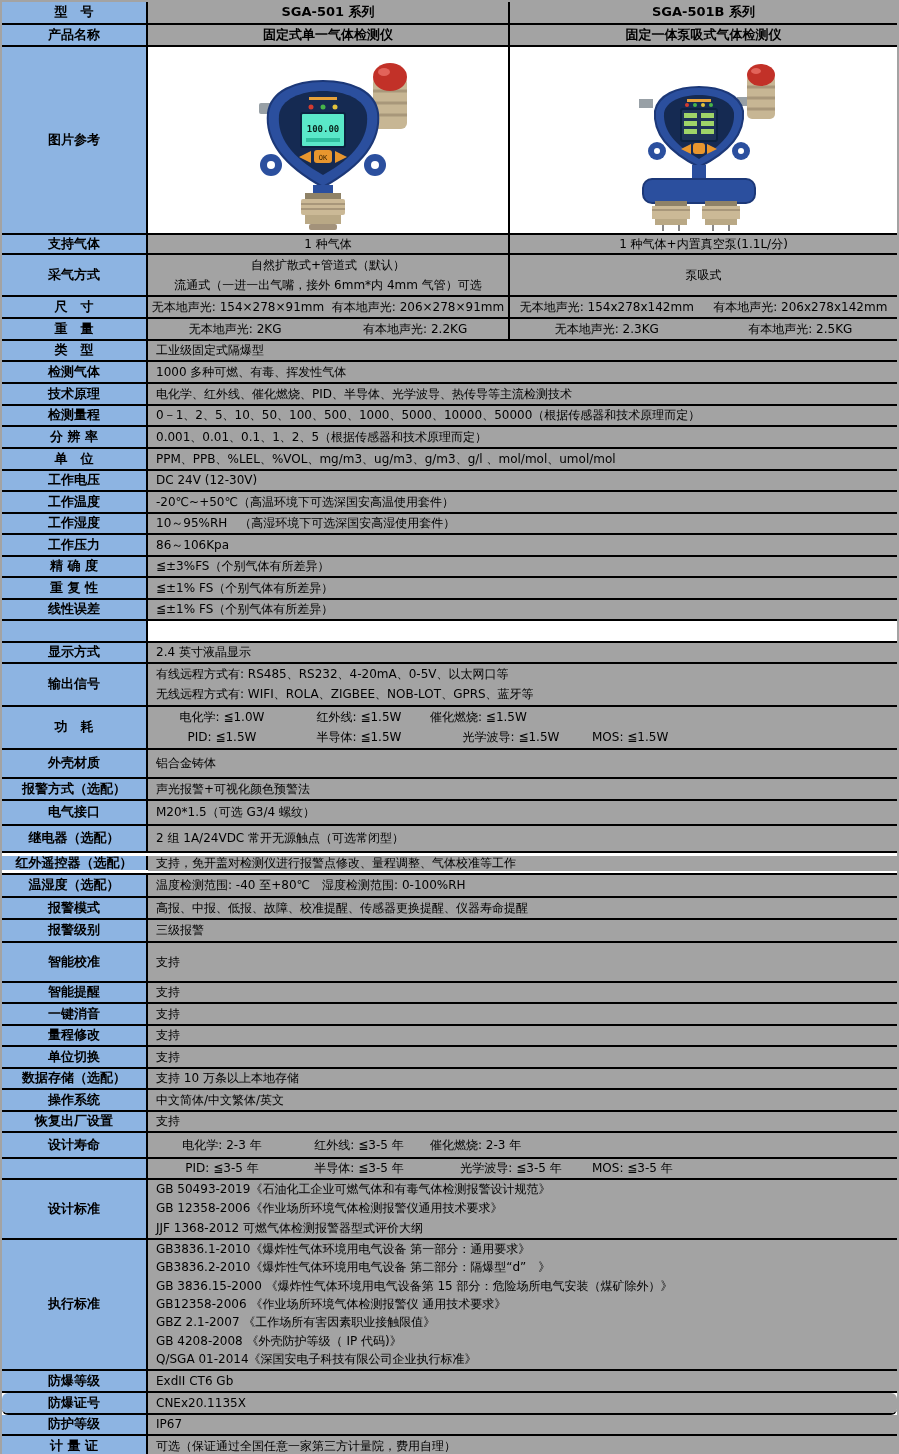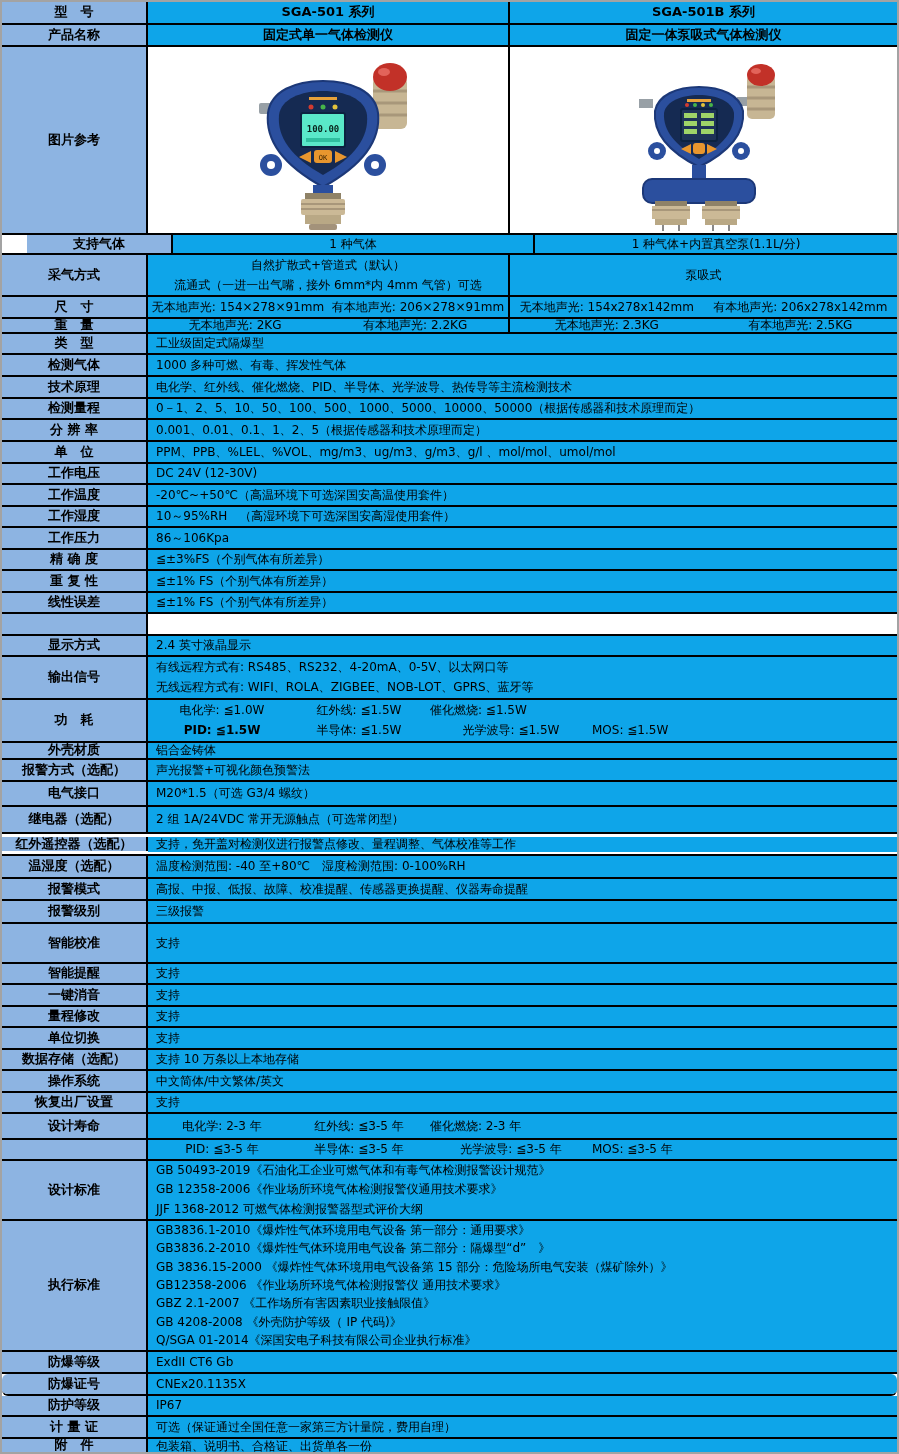--- a/index.html
+++ b/index.html
@@ -13,21 +13,21 @@
   .row { display:flex; border-bottom:2px solid #000; overflow:hidden; flex:0 0 auto; }
   .row:last-child { border-bottom:none; flex:1 1 auto; }
   .lab {
     flex:0 0 146px; width:146px;
     background:#8DB4E2;
     border-right:2px solid #000;
     display:flex; align-items:center; justify-content:center;
     font-weight:bold; font-size:13px; text-align:center;
     line-height:1.15; padding:0 2px;
   }
-  .cell { background:#0ea5e9; overflow:hidden; }
+  .cell { background:#a3a3a3; overflow:hidden; }
   .c1 { flex:0 0 362px; width:362px; border-right:2px solid #000; }
   .c2 { flex:1 1 auto; }
   .cfull { flex:1 1 auto; display:flex; flex-direction:column; justify-content:space-around;
            padding-left:8px; font-size:12px; }
   .centercell { display:flex; flex-direction:column; justify-content:space-around;
                 align-items:center; text-align:center; font-size:12px; padding:0 4px; }
   .splitcell { display:flex; align-items:center; justify-content:space-around;
                font-size:12px; text-align:center; }
   .imgcell { background:#fff; display:flex; align-items:flex-start; justify-content:center; }
   .row.b .centercell { font-weight:bold; font-size:13px; }
@@ -160,21 +160,21 @@
       <rect x="106" y="154" width="32" height="5" fill="#8F8267"></rect>
       <rect x="103" y="159" width="38" height="13" fill="#CBB996"></rect>
       <line x1="103" y1="163" x2="141" y2="163" stroke="#A8977A" stroke-width="2"></line>
       <rect x="106" y="172" width="32" height="6" fill="#B9A885"></rect>
       <line x1="114" y1="178" x2="114" y2="184" stroke="#888888" stroke-width="2"></line>
       <line x1="130" y1="178" x2="130" y2="184" stroke="#888888" stroke-width="2"></line>
     </g>
   </svg>
 </div>
     </div>
-    <div class="row" style="height: 20px; padding-left: 25px;">
+    <div class="row" style="height: 20px;">
       <div class="lab">支持气体</div>
       <div class="cell c1 centercell">
         <div class="line">1 种气体</div>
       </div>
       <div class="cell c2 centercell">
         <div class="line">1 种气体+内置真空泵(1.1L/分)</div>
       </div>
     </div>
     <div class="row" style="height: 42px;">
       <div class="lab">采气方式</div>
@@ -190,21 +190,21 @@
       <div class="lab">尺　寸</div>
       <div class="cell c1 splitcell">
         <span class="splitseg">无本地声光: 154×278×91mm</span>
         <span class="splitseg">有本地声光: 206×278×91mm</span>
       </div>
       <div class="cell c2 splitcell">
         <span class="splitseg">无本地声光: 154x278x142mm</span>
         <span class="splitseg">有本地声光: 206x278x142mm</span>
       </div>
     </div>
-    <div class="row" style="height: 15px;">
+    <div class="row" style="height: 22px;">
       <div class="lab">重　量</div>
       <div class="cell c1 splitcell">
         <span class="splitseg">无本地声光: 2KG</span>
         <span class="splitseg">有本地声光: 2.2KG</span>
       </div>
       <div class="cell c2 splitcell">
         <span class="splitseg">无本地声光: 2.3KG</span>
         <span class="splitseg">有本地声光: 2.5KG</span>
       </div>
     </div>
@@ -302,24 +302,24 @@
       <div class="lab">输出信号</div>
       <div class="cell cfull">
         <div class="line">有线远程方式有: RS485、RS232、4-20mA、0-5V、以太网口等</div>
         <div class="line">无线远程方式有: WIFI、ROLA、ZIGBEE、NOB-LOT、GPRS、蓝牙等</div>
       </div>
     </div>
     <div class="row" style="height: 43px;">
       <div class="lab">功　耗</div>
       <div class="cell cfull">
         <div class="line"><span class="seg" style="width: 132px;">电化学: ≦1.0W</span><span class="seg" style="width: 142px;">红外线: ≦1.5W</span><span class="seg">催化燃烧: ≦1.5W</span></div>
-        <div class="line"><span class="seg" style="width: 132px; font-weight: bold;">PID: ≦1.5W</span><span class="seg" style="width: 142px;">半导体: ≦1.5W</span><span class="seg" style="width: 162px;">光学波导: ≦1.5W</span><span class="seg">MOS: ≦1.5W</span></div>
-      </div>
-    </div>
-    <div class="row" style="height: 17px;">
+        <div class="line"><span class="seg" style="width: 132px;">PID: ≦1.5W</span><span class="seg" style="width: 142px;">半导体: ≦1.5W</span><span class="seg" style="width: 162px;">光学波导: ≦1.5W</span><span class="seg">MOS: ≦1.5W</span></div>
+      </div>
+    </div>
+    <div class="row" style="height: 29px;">
       <div class="lab">外壳材质</div>
       <div class="cell cfull">
         <div class="line">铝合金铸体</div>
       </div>
     </div>
     <div class="row" style="height: 22px;">
       <div class="lab">报警方式（选配）</div>
       <div class="cell cfull">
         <div class="line">声光报警+可视化颜色预警法</div>
       </div>

